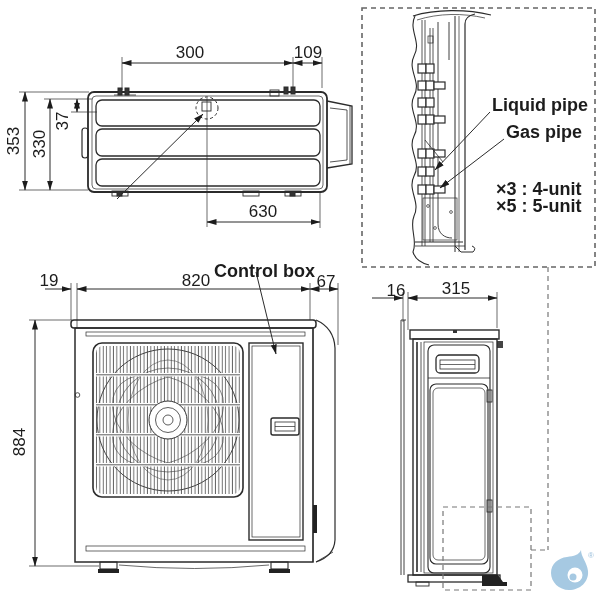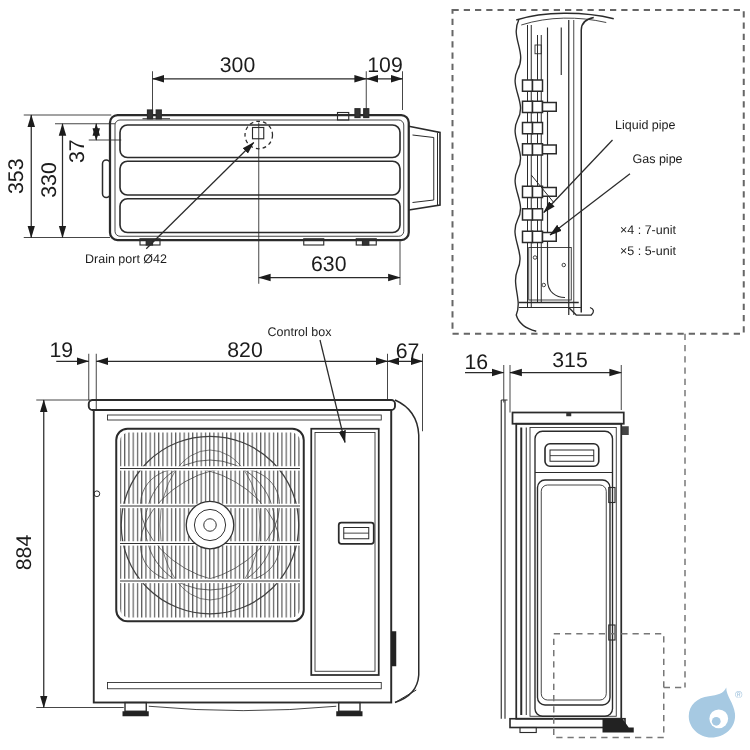--- a/index.html
+++ b/index.html
@@ -2,21 +2,21 @@
 <html><head>
 <meta charset="utf-8">
 <style>
   html,body{margin:0;padding:0;background:#fff;}
   #stage{position:relative;width:600px;height:600px;background:#ffffff;overflow:hidden;
          font-family:"Liberation Sans",sans-serif;color:#1c1c1c;}
   svg{position:absolute;display:block;}
   .dim{position:absolute;font-size:17px;line-height:1;color:#1c1c1c;white-space:nowrap;
        transform:translate(-50%,-50%);}
   .dim.v{transform:translate(-50%,-50%) rotate(-90deg);}
-  .lbl{position:absolute;font-size:10px;line-height:1.05;color:#1c1c1c;white-space:nowrap;}
+  .lbl{position:absolute;font-size:18px;line-height:1.05;color:#1c1c1c;white-space:nowrap;font-weight:bold;}
   .reg{position:absolute;font-size:8px;color:#9bbfdb;}
 </style>
 </head>
 <body>
 
 <div id="stage">
 
   <svg style="left:0;top:0" width="360" height="250" viewBox="0 0 360 250">
     <defs>
       <marker id="m1" viewBox="0 0 10 10" refX="9.5" refY="5" markerWidth="10" markerHeight="10" orient="auto-start-reverse">
@@ -273,29 +273,28 @@
     <circle cx="25" cy="29" r="3.5" fill="#a6c9e2"></circle>
   </svg>
   <div class="reg" style="left:588px;top:551px">®</div>
 
   <div class="dim" style="left:190px;top:52px">300</div>
   <div class="dim" style="left:308px;top:52px">109</div>
   <div class="dim v" style="left:13px;top:141px">353</div>
   <div class="dim v" style="left:39px;top:144px">330</div>
   <div class="dim v" style="left:62px;top:121px">37</div>
   <div class="dim" style="left:263px;top:211px">630</div>
-  <div class="lbl" style="left:68px;top:203px">Drain port Ø42</div>
 
   <div class="lbl" style="left:492px;top:96px">Liquid pipe</div>
   <div class="lbl" style="left:506px;top:123px">Gas pipe</div>
-  <div class="lbl" style="left:496px;top:180px">×4 : 7-unit</div>
+  <div class="lbl" style="left:496px;top:180px">×3 : 4-unit</div>
   <div class="lbl" style="left:496px;top:197px">×5 : 5-unit</div>
 
   <div class="dim" style="left:49px;top:280px">19</div>
   <div class="dim" style="left:196px;top:280px">820</div>
   <div class="dim" style="left:326px;top:281px">67</div>
   <div class="dim v" style="left:19px;top:442px">884</div>
   <div class="lbl" style="left:214px;top:262px">Control box</div>
 
-  <div class="dim" style="left:381px;top:290px">16</div>
+  <div class="dim" style="left:396px;top:290px">16</div>
   <div class="dim" style="left:456px;top:288px">315</div>
 
 </div>
 
 </body></html>

